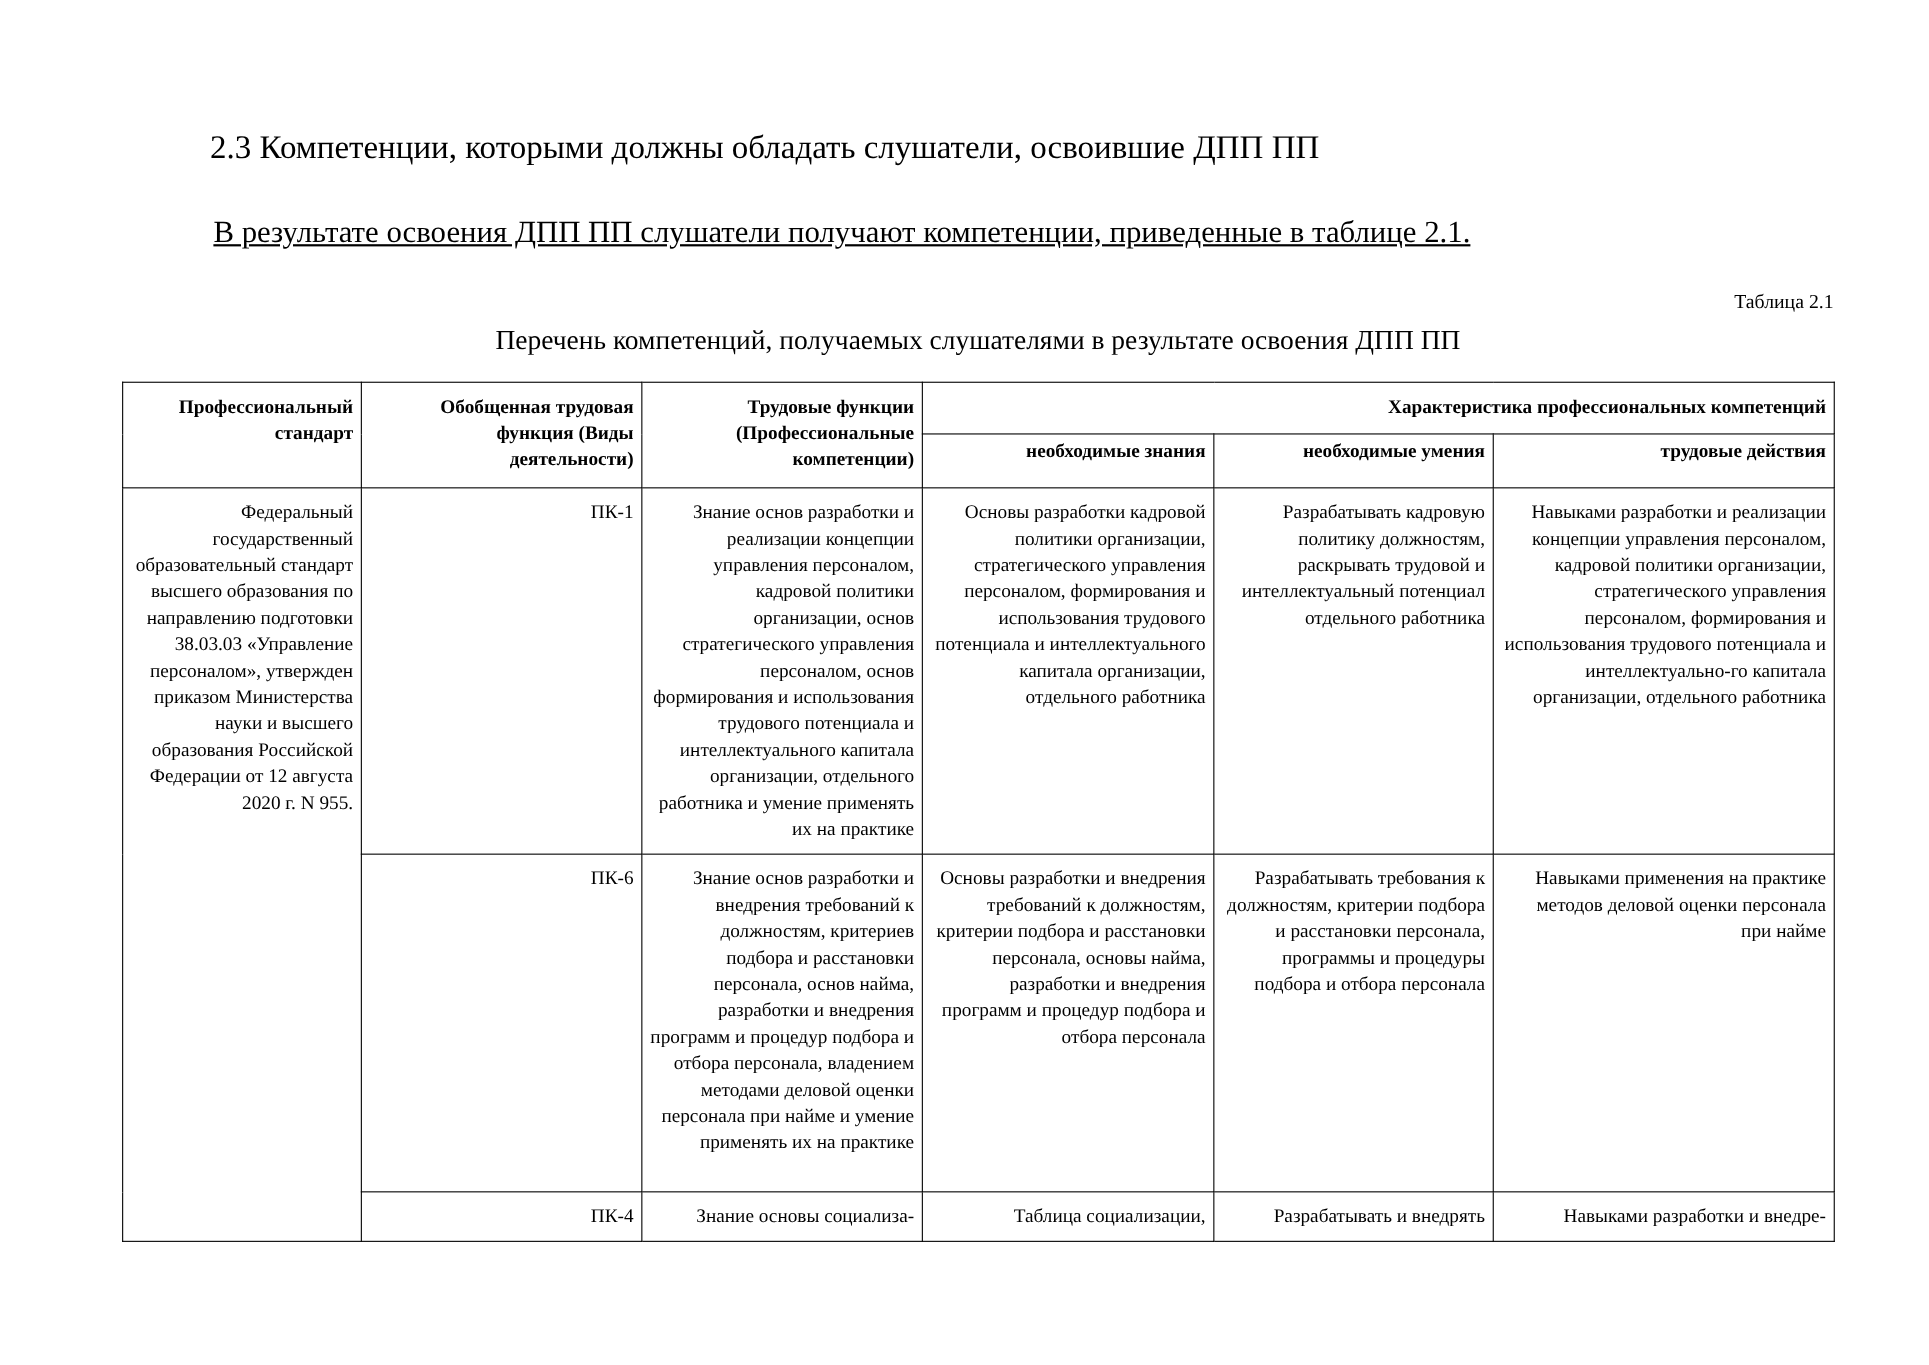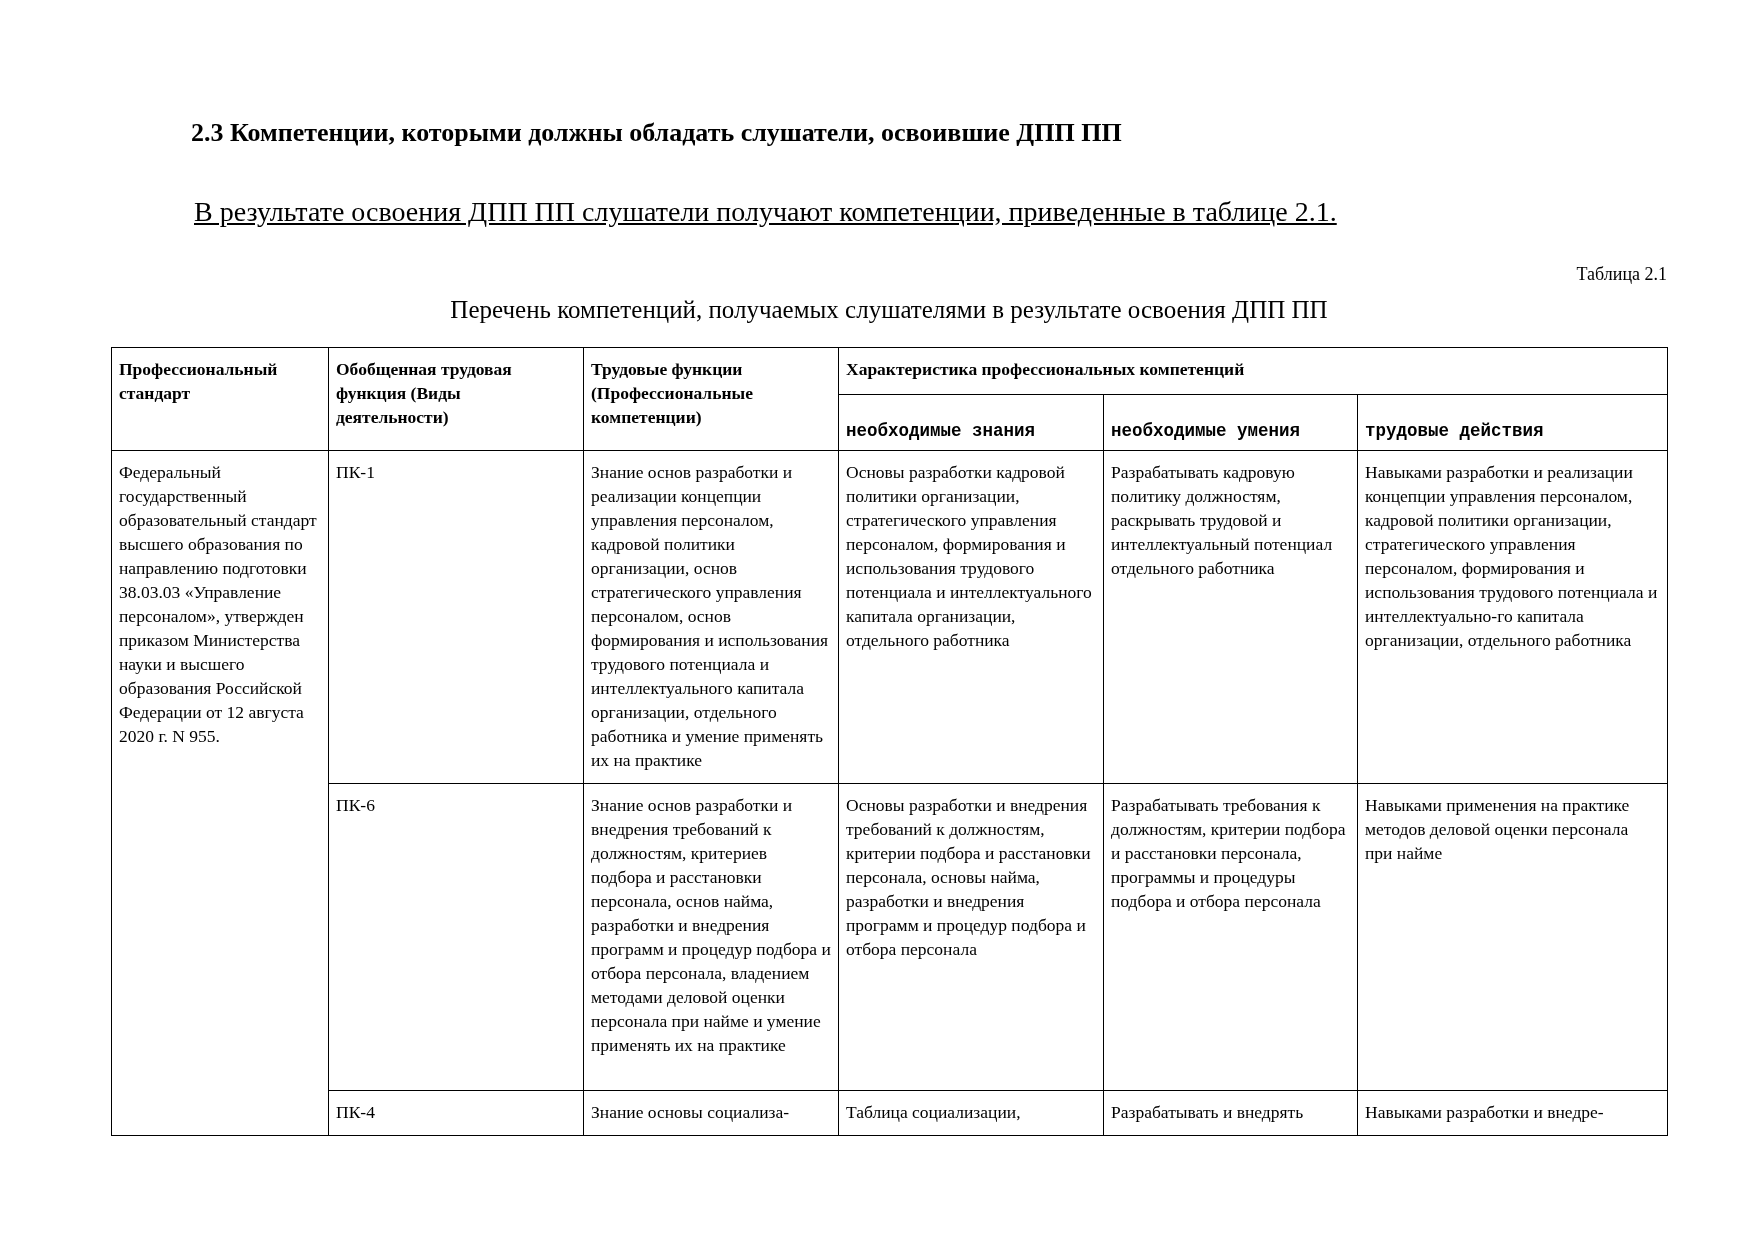--- a/index.html
+++ b/index.html
@@ -2,45 +2,45 @@
 <html><head>
   <meta charset="utf-8">
   <style>
     html, body { margin: 0; padding: 0; background: #ffffff; }
     body {
       width: 1754px; height: 1241px; position: relative; overflow: hidden;
       font-family: "Liberation Serif", serif; color: #000;
     }
     .heading {
       position: absolute; left: 191px; top: 118px;
-      font-size: 26px; font-weight: bold; letter-spacing: 0px; white-space: nowrap;
+      font-size: 30px; font-weight: normal; letter-spacing: 0px; white-space: nowrap;
     }
     .intro {
       position: absolute; left: 194px; top: 196px;
       font-size: 28px; white-space: nowrap; text-decoration: underline;
     }
     .table-num {
       position: absolute; right: 87px; top: 264px;
       font-size: 18px; white-space: nowrap;
     }
     .caption {
       position: absolute; left: 0; width: 1778px; top: 296px;
       text-align: center; font-size: 25px; white-space: nowrap;
     }
     table.comp {
       position: absolute; left: 111px; top: 347px;
       width: 1556px; border-collapse: collapse; table-layout: fixed;
       font-size: 17.5px; line-height: 24px;
     }
     table.comp td, table.comp th {
-      border: 1.5px solid #000; vertical-align: top; text-align: left;
+      border: 1.5px solid #000; vertical-align: top; text-align: right;
       padding: 9px 7px 8px 7px; font-weight: normal;
     }
     table.comp th { font-weight: bold; font-size: 17.5px; }
-    table.comp th.sub { padding-top: 24px; padding-bottom: 7px; font-family: Liberation Mono, monospace; }
+    table.comp th.sub { padding-top: 2px; padding-bottom: 7px; }
     .bold { font-weight: bold; }
   </style>
 </head>
 <body>
 
 <div class="heading">2.3 Компетенции, которыми должны обладать слушатели, освоившие ДПП ПП</div>
 <div class="intro">В результате освоения ДПП ПП слушатели получают компетенции, приведенные в таблице 2.1.</div>
 <div class="table-num">Таблица 2.1</div>
 <div class="caption">Перечень компетенций, получаемых слушателями в результате освоения ДПП ПП</div>
 

